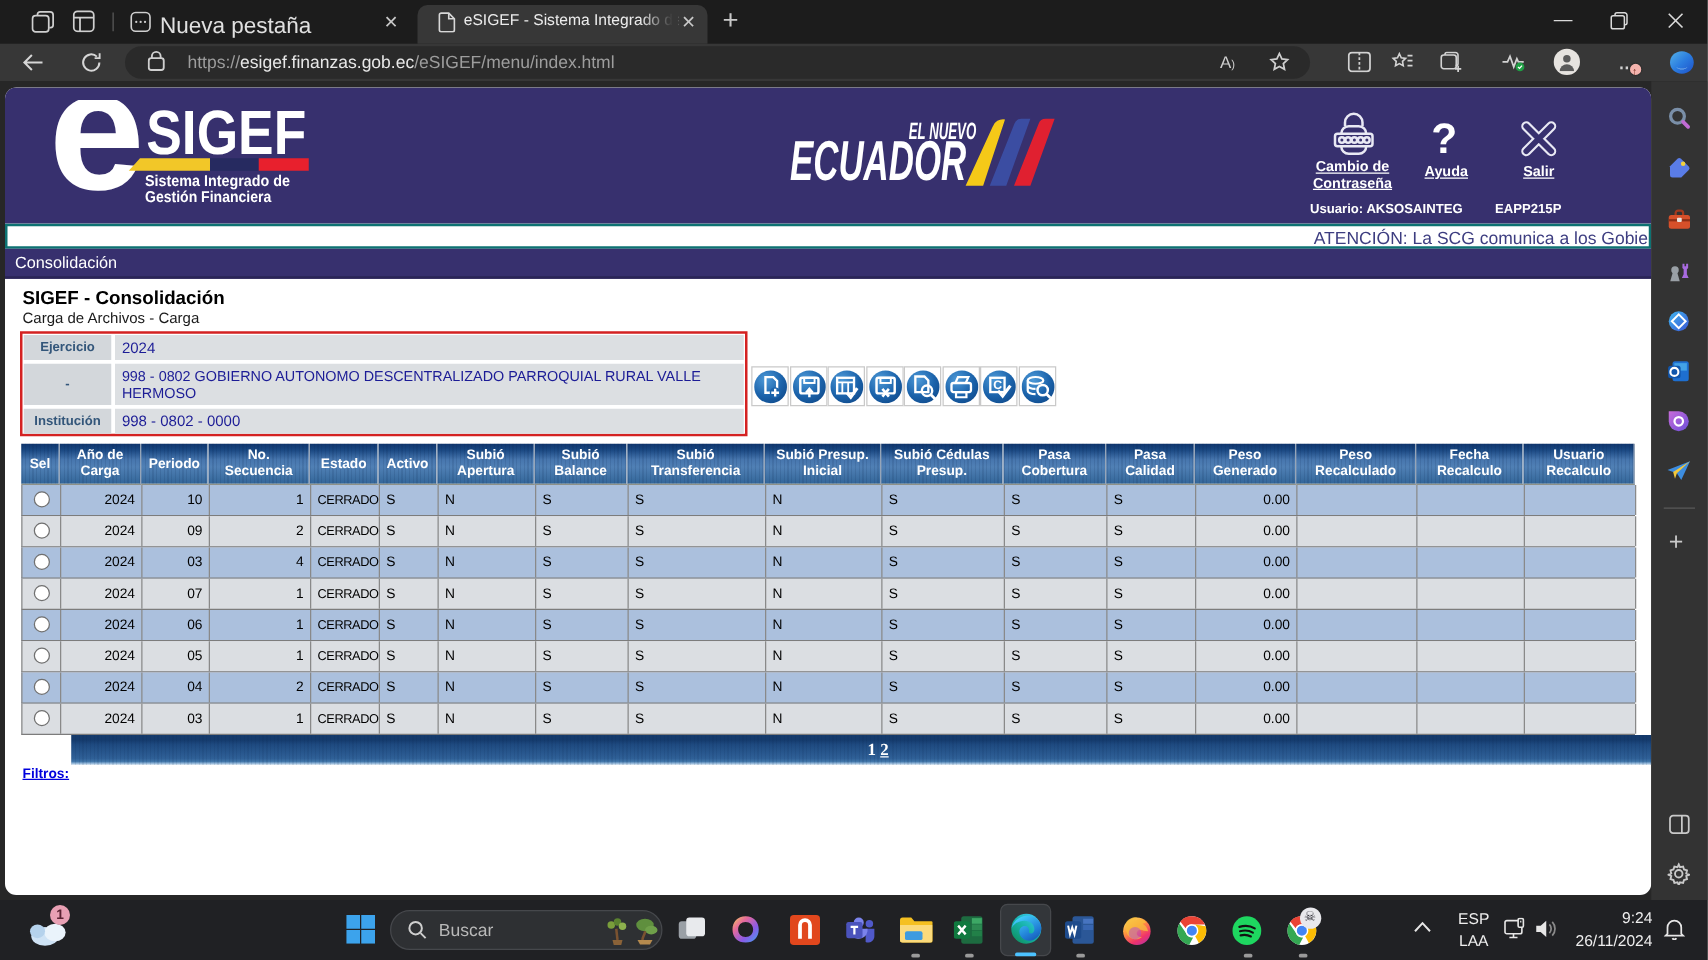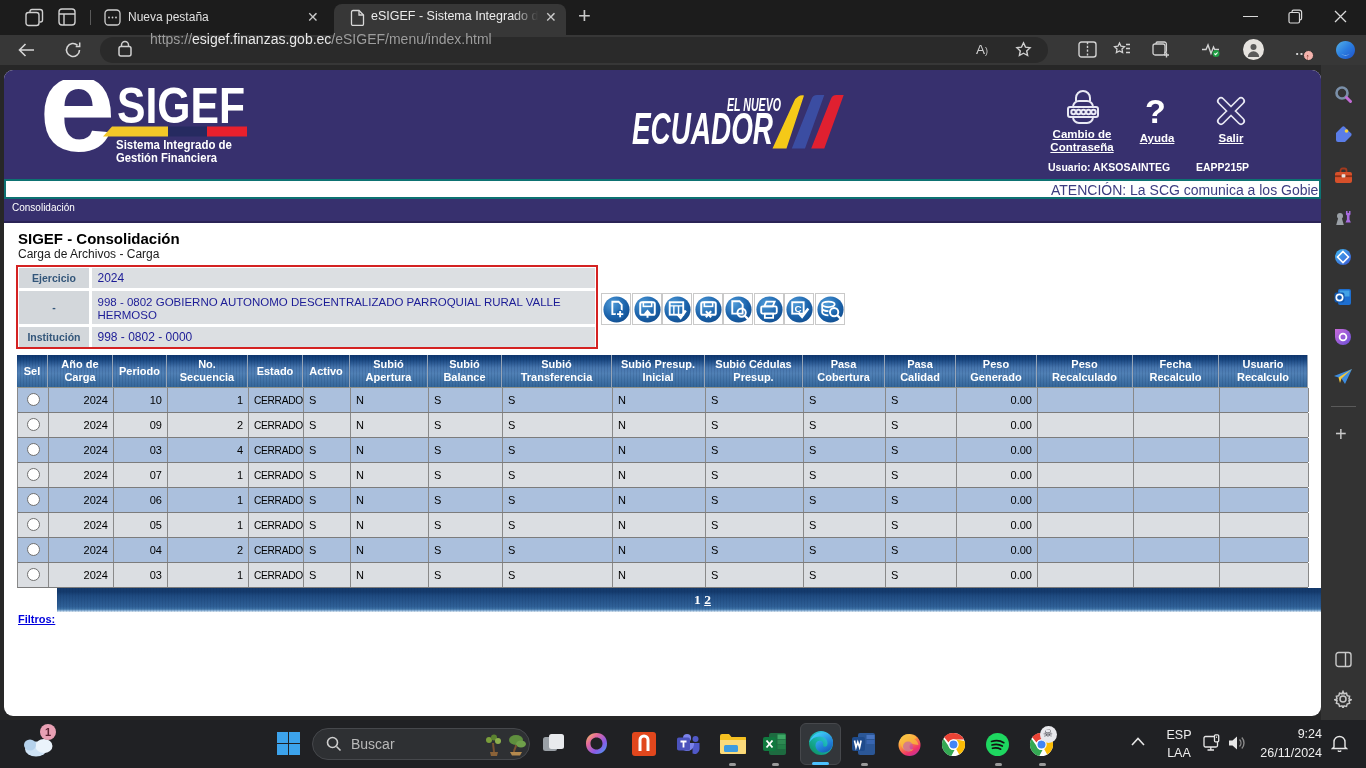--- a/index.html
+++ b/index.html
@@ -9,43 +9,43 @@
 svg { display:block; }
 
 
 #tabbar { position:absolute; left:0; top:0; width:1366px; height:35px; background:#1c1c1c; }
 #toolbar { position:absolute; left:0; top:35px; width:1366px; height:30px; background:#373737; }
 #zone { position:absolute; left:0; top:65px; width:1366px; height:655px; background:#272727; }
 #taskbar { position:absolute; left:0; top:720px; width:1366px; height:48px; background:#202124; }
 
 #tab-active { position:absolute; left:334px; top:4px; width:232px; height:31px;
   background:#373737; border-radius:8px 8px 0 0; }
-#tab1-title { position:absolute; left:128px; top:9.5px; font-size:12px; color:#e0e0e0; }
+#tab1-title { position:absolute; left:128px; top:9.5px; font-size:18px; color:#e0e0e0; }
 #tabactive-title { position:absolute; left:371px; top:9px; width:172px; font-size:12.5px; color:#ececec;
   white-space:nowrap; overflow:hidden; }
 .tabfade { position:absolute; left:512px; top:5px; width:31px; height:25px;
   background:linear-gradient(90deg, rgba(55,55,55,0), #373737 85%); }
 .closex { position:absolute; font-size:14px; color:#c9c9c9; font-weight:400; }
 
 #urlpill { position:absolute; left:100px; top:37px; width:948px; height:26px; border-radius:13px; background:#2a2a2a; }
-#urltext { position:absolute; left:150px; top:31px; font-size:14px; color:#9d9d9d; white-space:nowrap; }
+#urltext { position:absolute; left:150px; top:41px; font-size:14px; color:#9d9d9d; white-space:nowrap; }
 #urltext b { color:#e8e8e8; font-weight:400; }
 
 
 #page { position:absolute; left:4px; top:5px; width:1317px; height:646px;
   background:#ffffff; border-radius:9px; overflow:hidden; }
 #sidebar { position:absolute; left:1321px; top:0; width:45px; height:655px; background:#333333; }
 
 #pageheader { position:absolute; left:0; top:0; width:1317px; height:109px; background:#37306e; }
 #marquee { position:absolute; left:0; top:109px; width:1317px; height:20px; background:#ffffff;
   border:2px solid #0d7272; overflow:hidden; }
 #marqtext { position:absolute; left:1045px; top:1px; font-size:14px; color:#3d3d80; white-space:nowrap; }
 #menubar { position:absolute; left:0; top:129px; width:1317px; height:24px; background:#37306e;
   border-bottom:2.5px solid #2a2456; }
-#menubar span { position:absolute; left:8px; top:3px; color:#ffffff; font-size:10px; }
+#menubar span { position:absolute; left:8px; top:3px; color:#ffffff; font-size:13px; }
 
 #main { position:absolute; left:0; top:152px; width:1317px; height:494px; }
 #h1 { position:absolute; left:14px; top:8px; font-size:15px; font-weight:bold; color:#000; }
 #h2 { position:absolute; left:14px; top:25px; font-size:12px; color:#1a1a1a; }
 
 
 #formtbl { position:absolute; left:12px; top:43px; width:582px; height:84px;
   border:2px solid #d42222; background:#ffffff; }
 .flabel { position:absolute; left:1px; width:70px; background:#d3d7db; color:#33567a;
   font-weight:bold; font-size:10.5px; text-align:center; }

